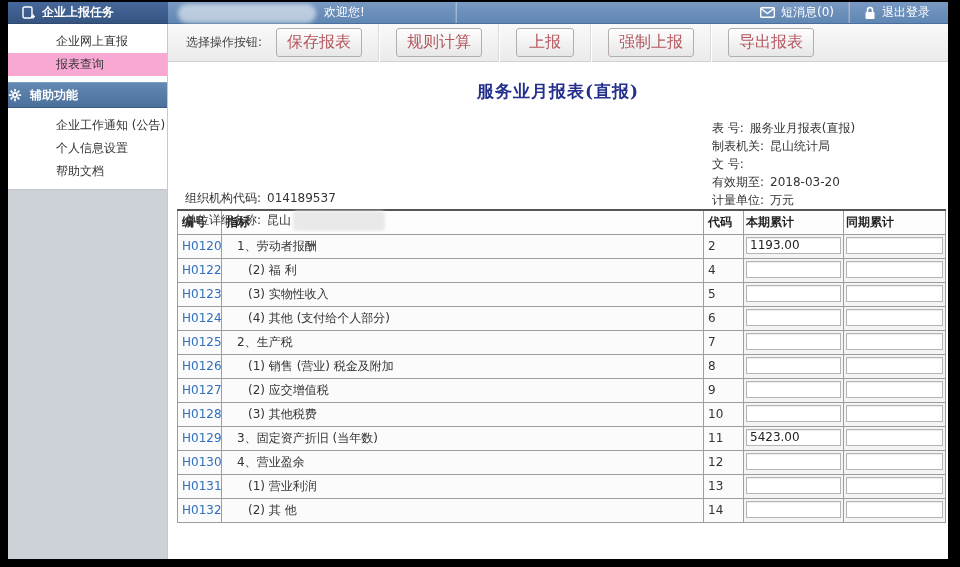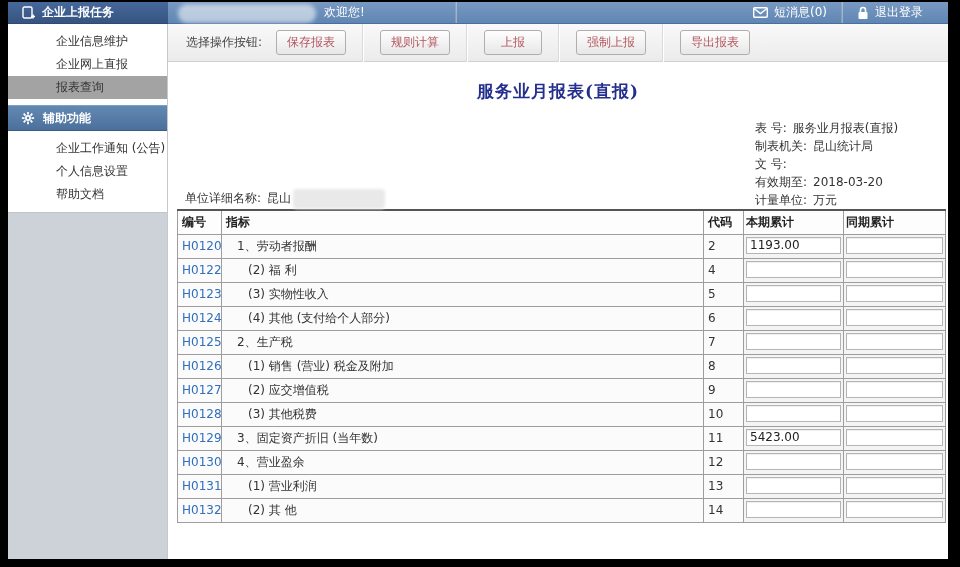--- a/index.html
+++ b/index.html
@@ -20,60 +20,60 @@
     flex:1;position:relative;display:flex;align-items:center;
     background:linear-gradient(#7899c2,#5f86b2);color:#fff;
     border-bottom:1px solid #4a6f9e;
   }
   .blob{
     position:absolute;left:10px;top:2px;width:138px;height:19px;border-radius:9px;
     background:rgba(255,255,255,.55);filter:blur(2px);
   }
   .welcome{margin-left:156px;}
   .hdr-sep{position:absolute;top:0;bottom:0;width:1px;background:rgba(255,255,255,.35);border-left:1px solid rgba(0,0,0,.12);}
-  .hdr-right{position:absolute;right:11px;top:0;bottom:0;display:flex;align-items:stretch;}
+  .hdr-right{position:absolute;right:4px;top:0;bottom:0;display:flex;align-items:stretch;}
   .hdr-item{display:flex;align-items:center;gap:6px;padding:0 14px;cursor:pointer;}
   .hdr-right .vsep{width:1px;background:rgba(255,255,255,.35);border-left:1px solid rgba(0,0,0,.12);}
   .hdr svg{display:block;}
 
   
   .app-body{flex:1;display:flex;min-height:0;}
   .sidebar{width:160px;flex:0 0 160px;background:#fff;border-right:1px solid #c4c9ce;display:flex;flex-direction:column;box-sizing:border-box;}
   .side-item{height:23px;line-height:23px;padding-left:48px;cursor:pointer;color:#333;}
-  .side-item.selected{background:#a3a3a3;}
+  .side-item.selected{background:#f9a8d4;}
   .section-hdr{
-    height:24px;display:flex;align-items:center;gap:8px;padding-left:13px;
+    height:24px;display:flex;align-items:center;gap:8px;
     background:linear-gradient(#6389b3,#4b709b);color:#fff;font-weight:bold;
     border-top:1px solid #7fa0c4;border-bottom:1px solid #3d5a82;
   }
   .side-filler{flex:1;background:#ccd2d8;border-top:1px solid #bfc5cb;}
   .side-pad{height:6px;}
 
   
   .main{flex:1;display:flex;flex-direction:column;min-width:0;}
   .toolbar{
     height:38px;flex:0 0 38px;display:flex;align-items:center;
     background:linear-gradient(#f9f9f9,#ebebeb);border-bottom:1px solid #d0d0d0;
     padding-left:18px;box-sizing:border-box;
   }
   .toolbar-label{color:#444;margin-right:14px;}
   .tb-btn{
-    font-family:inherit;font-size:12px;color:#b4555e;cursor:pointer;
+    font-family:inherit;font-size:16px;color:#b4555e;cursor:pointer;
     background:linear-gradient(#fefefe,#e7e7e7);border:1px solid #b3aeae;border-radius:3px;
     min-width:58px;padding:3px 10px;box-sizing:border-box;
   }
   .tb-sep{width:1px;height:38px;background:#dadada;border-right:1px solid #fff;margin:0 16px;}
 
   .content{flex:1;background:#fff;position:relative;overflow:hidden;}
   .report-title{
     margin:18px 0 0 0;text-align:center;
     font-family:"DejaVu Serif","Liberation Serif",serif;font-size:17px;font-weight:bold;color:#232e8d;letter-spacing:1px;
   }
   .meta-area{position:relative;height:106px;}
-  .meta-right{position:absolute;left:544px;top:16px;line-height:18px;margin-left:43px;}
+  .meta-right{position:absolute;left:544px;top:16px;line-height:18px;}
   .meta-left{position:absolute;left:17px;top:84px;line-height:22px;}
   .meta-row{white-space:pre;}
   .meta-label{color:#333;}
   .meta-value{color:#333;margin-left:6px;}
   .name-blob{
     display:inline-block;vertical-align:middle;width:92px;height:20px;margin-left:2px;border-radius:4px;
     background:#e9e9e9;filter:blur(1.5px);
   }
 
   
@@ -130,21 +130,20 @@
           <span>退出登录</span>
         </span>
       </div>
     </div>
   </div>
 
   <div class="app-body">
 
     <div class="sidebar">
       <div class="side-pad"></div>
-      <div class="side-item">企业信息维护</div>
       <div class="side-item">企业网上直报</div>
       <div class="side-item selected">报表查询</div>
       <div class="side-pad"></div>
       <div class="section-hdr">
         <svg width="14" height="14" viewBox="0 0 16 16">
           <g stroke="#fff" stroke-width="2">
             <path d="M8 1v3M8 12v3M1 8h3M12 8h3M3.05 3.05l2.12 2.12M10.83 10.83l2.12 2.12M3.05 12.95l2.12-2.12M10.83 5.17l2.12-2.12"></path>
           </g>
           <circle cx="8" cy="8" r="3.4" fill="#fff"></circle>
           <circle cx="8" cy="8" r="1.4" fill="#557ba6"></circle>
@@ -171,20 +170,21 @@
         <button class="tb-btn">强制上报</button>
         <div class="tb-sep"></div>
         <button class="tb-btn">导出报表</button>
       </div>
 
       <div class="content">
         <h1 class="report-title">服务业月报表(直报)</h1>
 
         <div class="meta-area">
           <div class="meta-left">
+            <div class="meta-row"><span class="meta-label">组织机构代码:</span><span class="meta-value">014189537</span></div>
             <div class="meta-row"><span class="meta-label">单位详细名称:</span><span class="meta-value">昆山</span><span class="name-blob"></span></div>
           </div>
           <div class="meta-right">
             <div class="meta-row"><span class="meta-label">表 号:</span><span class="meta-value">服务业月报表(直报)</span></div>
             <div class="meta-row"><span class="meta-label">制表机关:</span><span class="meta-value">昆山统计局</span></div>
             <div class="meta-row"><span class="meta-label">文 号:</span><span class="meta-value"></span></div>
             <div class="meta-row"><span class="meta-label">有效期至:</span><span class="meta-value">2018-03-20</span></div>
             <div class="meta-row"><span class="meta-label">计量单位:</span><span class="meta-value">万元</span></div>
           </div>
         </div>

